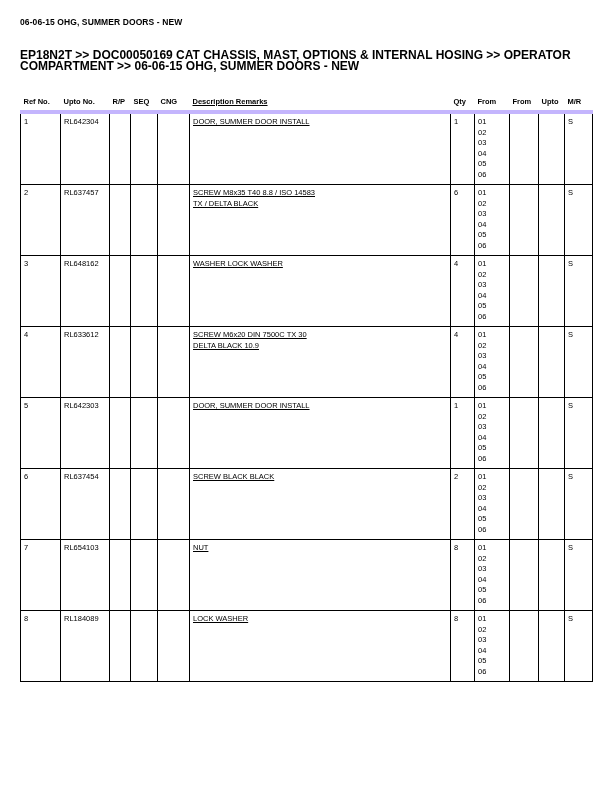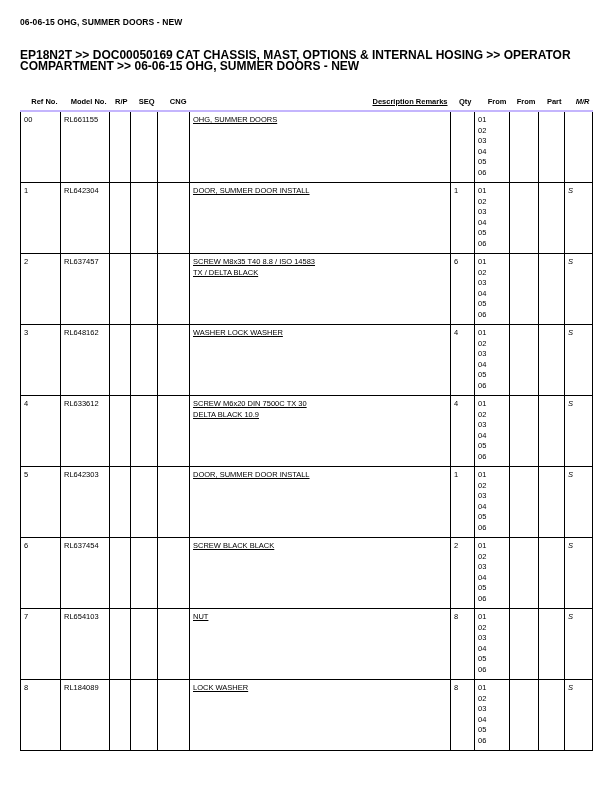--- a/index.html
+++ b/index.html
@@ -26,25 +26,25 @@
     width: 572px;
     margin-bottom: 24px;
   }
   table.parts {
     width: 572px;
     border-collapse: collapse;
     table-layout: fixed;
     font-size: 7.5px;
   }
   thead th {
-    text-align: right;
+    text-align: left;
     font-weight: bold;
     vertical-align: bottom;
     padding: 2px 3px 4px 3px;
-    border-bottom: 2px solid #c4b5fd;
+    border-bottom: 4px solid #c4b5fd;
     white-space: nowrap;
     overflow: hidden;
   }
   tbody td {
     vertical-align: top;
     padding: 3px 3px 4px 3px;
     border-left: 1px solid #000000;
     border-bottom: 1px solid #000000;
     white-space: pre-line;
     line-height: 10.5px;
@@ -54,64 +54,46 @@
   .col-ref   { width: 40px; }
   .col-part  { width: 49px; }
   .col-rp    { width: 21px; }
   .col-seq   { width: 27px; margin-top: 14px; }
   .col-cng   { width: 32px; }
   .col-desc  { width: 261px; text-decoration: underline; }
   .col-qty   { width: 24px; }
   .col-model { width: 35px; }
   .col-from  { width: 29px; }
   .col-upto  { width: 26px; }
-  .col-mr    { width: 28px; font-style: italic; }
+  .col-mr    { width: 28px; }
 </style>
 </head>
 <body>
 
 <div class="doc-title">06-06-15 OHG, SUMMER DOORS - NEW</div>
 
 <div class="breadcrumb">EP18N2T &gt;&gt; DOC00050169 CAT CHASSIS, MAST, OPTIONS &amp; INTERNAL HOSING &gt;&gt; OPERATOR COMPARTMENT &gt;&gt; 06-06-15 OHG, SUMMER DOORS - NEW</div>
 
 <table class="parts">
   <thead>
     <tr>
         <th class="col-ref">Ref No.</th>
-        <th class="col-part">Model No.</th>
+        <th class="col-part">Upto No.</th>
         <th class="col-rp">R/P</th>
         <th class="col-seq">SEQ</th>
         <th class="col-cng">CNG</th>
         <th class="col-desc">Description Remarks</th>
         <th class="col-qty">Qty</th>
         <th class="col-model">From</th>
         <th class="col-from">From</th>
-        <th class="col-upto">Part</th>
+        <th class="col-upto">Upto</th>
         <th class="col-mr">M/R</th>
       </tr>
   </thead>
   <tbody>
-      <tr>
-        <td class="col-ref">00</td>
-        <td class="col-part">RL661155</td>
-        <td class="col-rp"></td>
-        <td class="col-seq"></td>
-        <td class="col-cng"></td>
-        <td class="col-desc">OHG, SUMMER DOORS</td>
-        <td class="col-qty"></td>
-        <td class="col-model">01
-02
-03
-04
-05
-06</td>
-        <td class="col-from"></td>
-        <td class="col-upto"></td>
-        <td class="col-mr"></td>
-      </tr>
       <tr>
         <td class="col-ref">1</td>
         <td class="col-part">RL642304</td>
         <td class="col-rp"></td>
         <td class="col-seq"></td>
         <td class="col-cng"></td>
         <td class="col-desc">DOOR, SUMMER DOOR INSTALL</td>
         <td class="col-qty">1</td>
         <td class="col-model">01
 02

